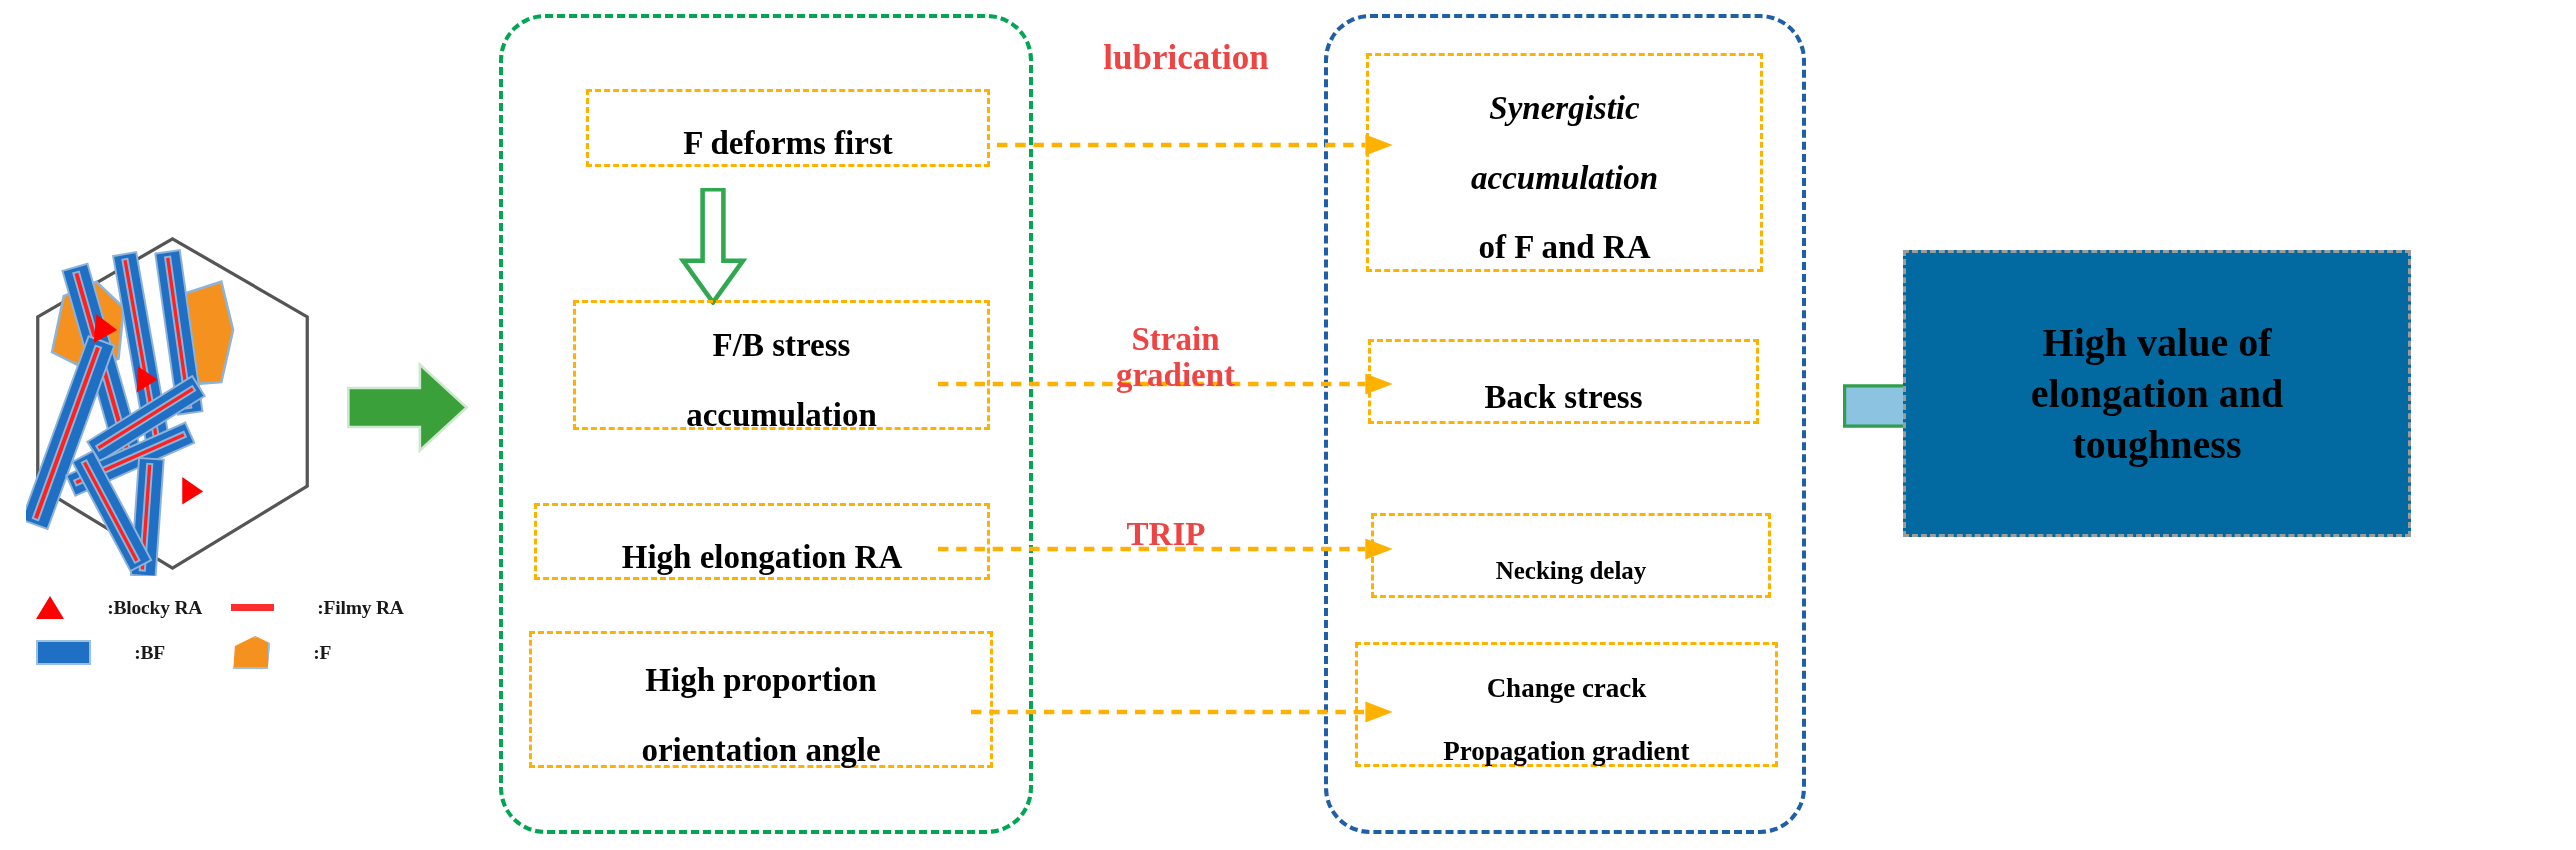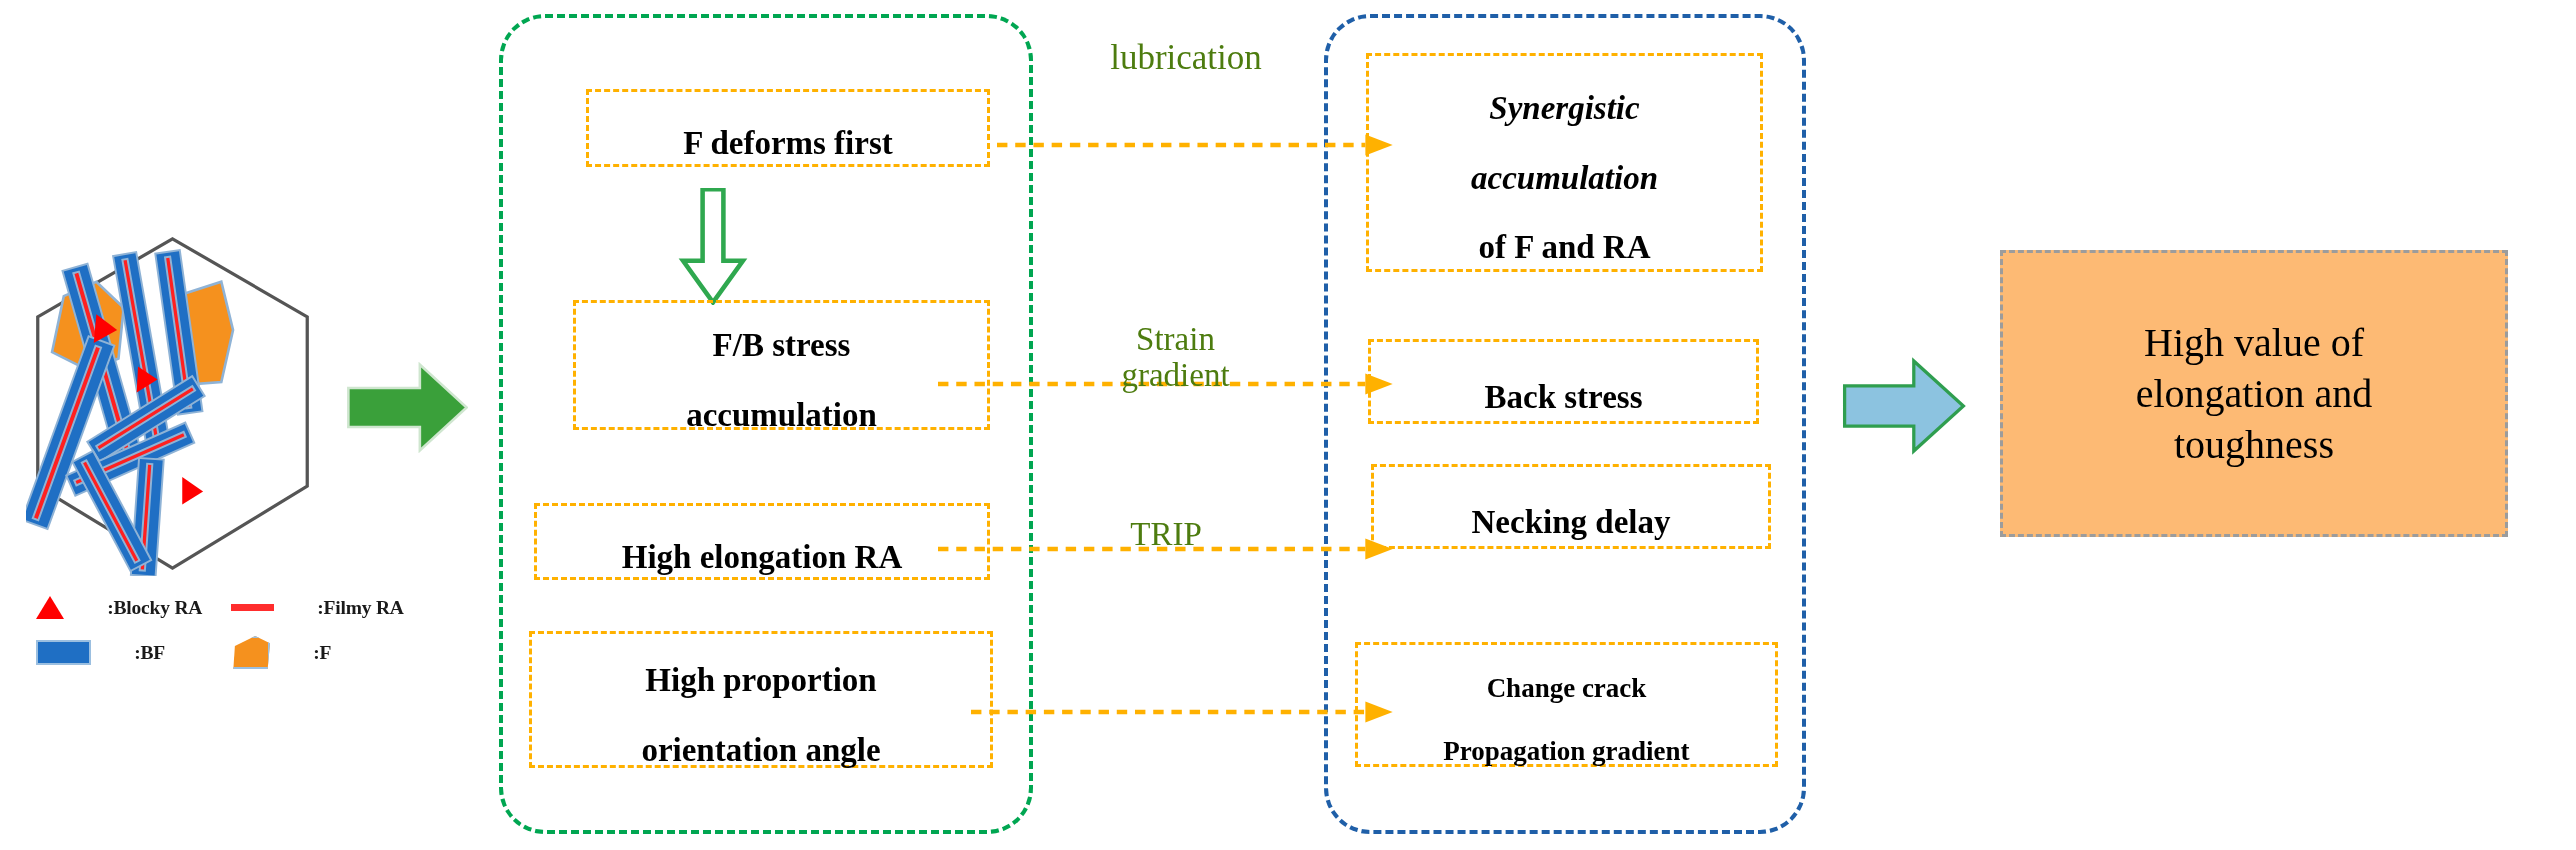--- a/index.html
+++ b/index.html
@@ -41,44 +41,44 @@
   .ybox .ln{display:block;white-space:nowrap;margin-top:31px;}
 
   #b-f-deforms   {left:586px;top:89px;width:404px;height:78px;font-size:33px;}
   #b-fb-stress   {left:573px;top:300px;width:417px;height:130px;font-size:33px;}
   #b-high-stab   {left:534px;top:503px;width:456px;height:77px;font-size:33px;}
   #b-high-prop   {left:529px;top:631px;width:464px;height:137px;font-size:33px;}
 
   #b-syn         {left:1366px;top:53px;width:397px;height:219px;font-size:33px;}
   #b-syn .it     {font-style:italic;}
   #b-back        {left:1368px;top:339px;width:391px;height:85px;font-size:33px;}
-  #b-neck        {left:1371px;top:464px;width:400px;height:85px;font-size:33px;}
+  #b-neck        {left:1371px;top:513px;width:400px;height:85px;font-size:25px;}
   #b-crack       {left:1355px;top:642px;width:423px;height:125px;font-size:27px;}
 
   
-  #gray-box{left:2000px;top:250px;width:508px;height:287px;background:#fdba74;
+  #gray-box{left:1903px;top:250px;width:508px;height:287px;background:#0369a1;
             border:3.3px dashed #9c9c9c;box-sizing:border-box;
             display:flex;flex-direction:column;align-items:center;justify-content:center;
-            text-align:center;font-size:40px;font-weight:normal;line-height:1.28;}
+            text-align:center;font-size:40px;font-weight:bold;line-height:1.28;}
 
   
   #blue-arrow{left:1842px;top:357px;width:124px;height:98px;}
 
   
   #down-arrow{left:674px;top:188px;width:78px;height:117px;}
 
   
   .oarrow{height:26px;}
   #arr1{left:997px;top:132px;width:397px;}
   #arr2{left:938px;top:371px;width:456px;}
   #arr3{left:938px;top:536px;width:456px;}
   #arr4{left:971px;top:699px;width:423px;}
 
   
-  .clabel{font-weight:normal;color:#4d7c0f;text-align:center;line-height:1.1;white-space:nowrap;}
+  .clabel{font-weight:bold;color:#ef4444;text-align:center;line-height:1.1;white-space:nowrap;}
   #lbl-lub{left:1049px;top:39px;width:274px;font-size:35px;}
   #lbl-strain{left:1068px;top:321px;width:215px;font-size:33px;}
   #lbl-trip{left:1075px;top:516px;width:182px;font-size:33px;}
 </style>
 </head>
 <body>
 
 <div class="abs" id="micro">
   <svg width="293" height="345" viewBox="0 0 450 530">
     <polygon points="225,12 432,132 432,392 225,518 18,392 18,132" fill="#ffffff" stroke="#555555" stroke-width="5"></polygon>

